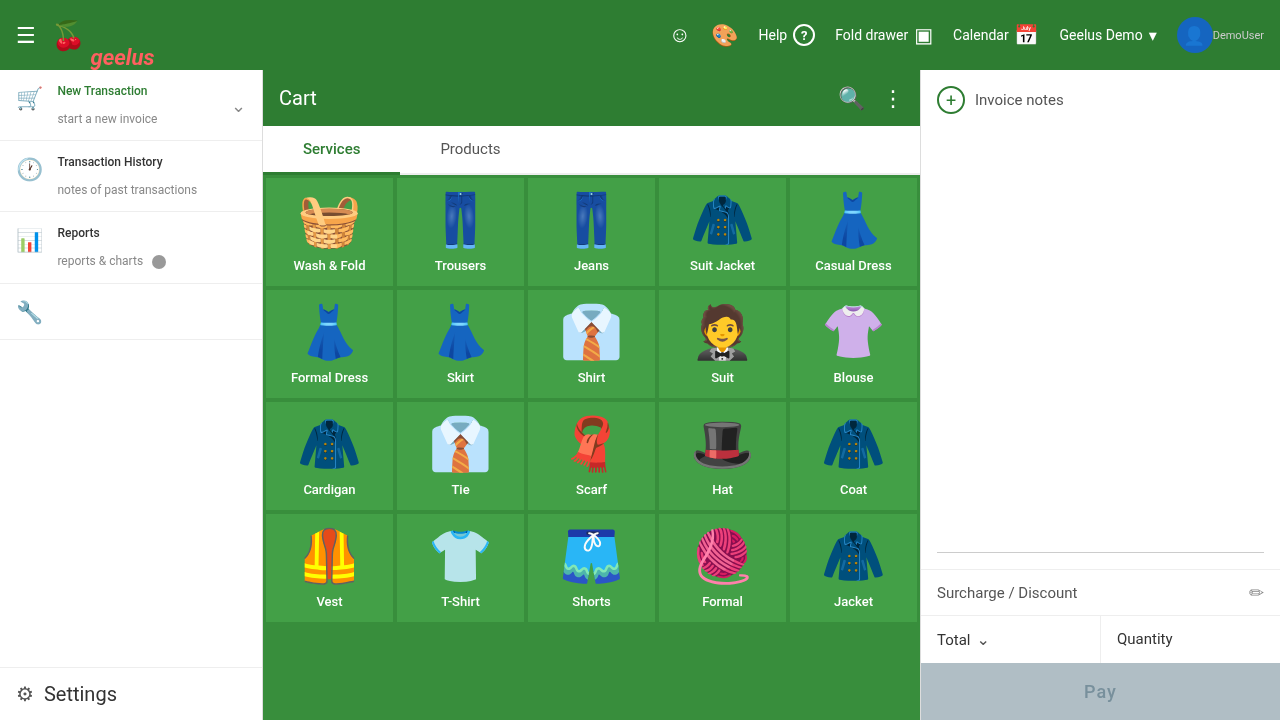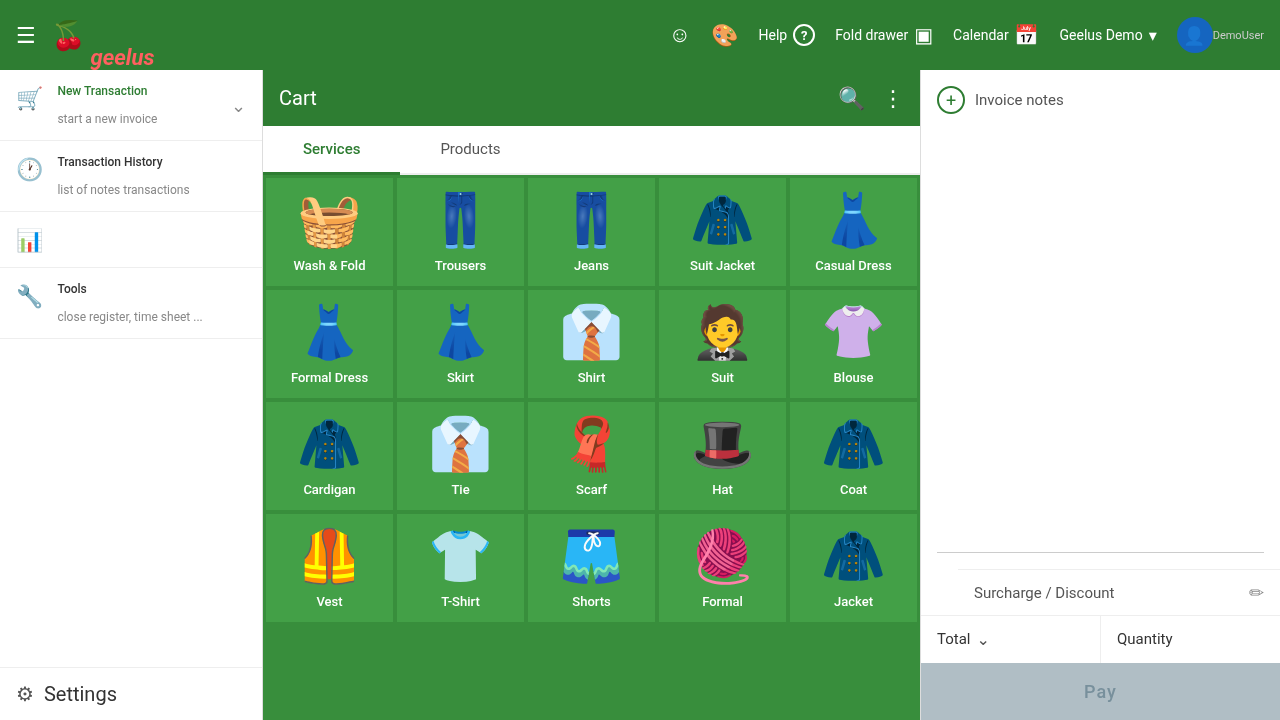--- a/index.html
+++ b/index.html
@@ -281,41 +281,40 @@
       padding: 4px 0;
       flex: 1;
       resize: none;
       height: 40px;
     }
     .surcharge-section {
       padding: 12px 16px;
       display: flex;
       align-items: center;
       border-top: 1px solid #eee;
-      margin-left: 37px;
     }
     .surcharge-label {
       font-size: 15px;
       color: #555;
       flex: 1;
     }
     .surcharge-edit-icon {
       font-size: 18px;
       color: #888;
       cursor: pointer;
     }
     .total-quantity-row {
       display: flex;
       border-top: 1px solid #eee;
     }
     .total-cell {
       flex: 1;
       padding: 14px 16px;
       display: flex;
-      align-items: flex-start;
+      align-items: center;
       gap: 6px;
       font-size: 15px;
       color: #333;
       border-right: 1px solid #eee;
     }
     .total-chevron { font-size: 16px; color: #555; }
     .quantity-cell {
       flex: 1;
       padding: 14px 16px;
       font-size: 15px;
@@ -384,34 +383,37 @@
         <div class="sidebar-item-title">New Transaction</div>
         <div class="sidebar-item-subtitle">start a new invoice</div>
       </div>
       <span class="sidebar-chevron">⌄</span>
     </div>
 
     <div class="sidebar-item">
       <span class="sidebar-item-icon">🕐</span>
       <div class="sidebar-item-text">
         <div class="sidebar-item-title">Transaction History</div>
-        <div class="sidebar-item-subtitle">list of notes transactions</div>
+        <div class="sidebar-item-subtitle">notes of past transactions</div>
       </div>
     </div>
 
     <div class="sidebar-item">
       <span class="sidebar-item-icon">📊</span>
+      <div class="sidebar-item-text">
+        <div class="sidebar-item-title">Reports</div>
+        <div class="sidebar-item-subtitle">
+          <span>reports &amp; charts</span>
+          <span class="cursor-indicator"></span>
+        </div>
+      </div>
     </div>
 
     <div class="sidebar-item">
       <span class="sidebar-item-icon">🔧</span>
-      <div class="sidebar-item-text">
-        <div class="sidebar-item-title">Tools</div>
-        <div class="sidebar-item-subtitle">close register, time sheet ...</div>
-      </div>
     </div>
 
     <div class="sidebar-spacer"></div>
 
     <div class="sidebar-settings">
       <span class="sidebar-settings-icon">⚙</span>
       <span class="sidebar-settings-label">Settings</span>
     </div>
   </div>
 

